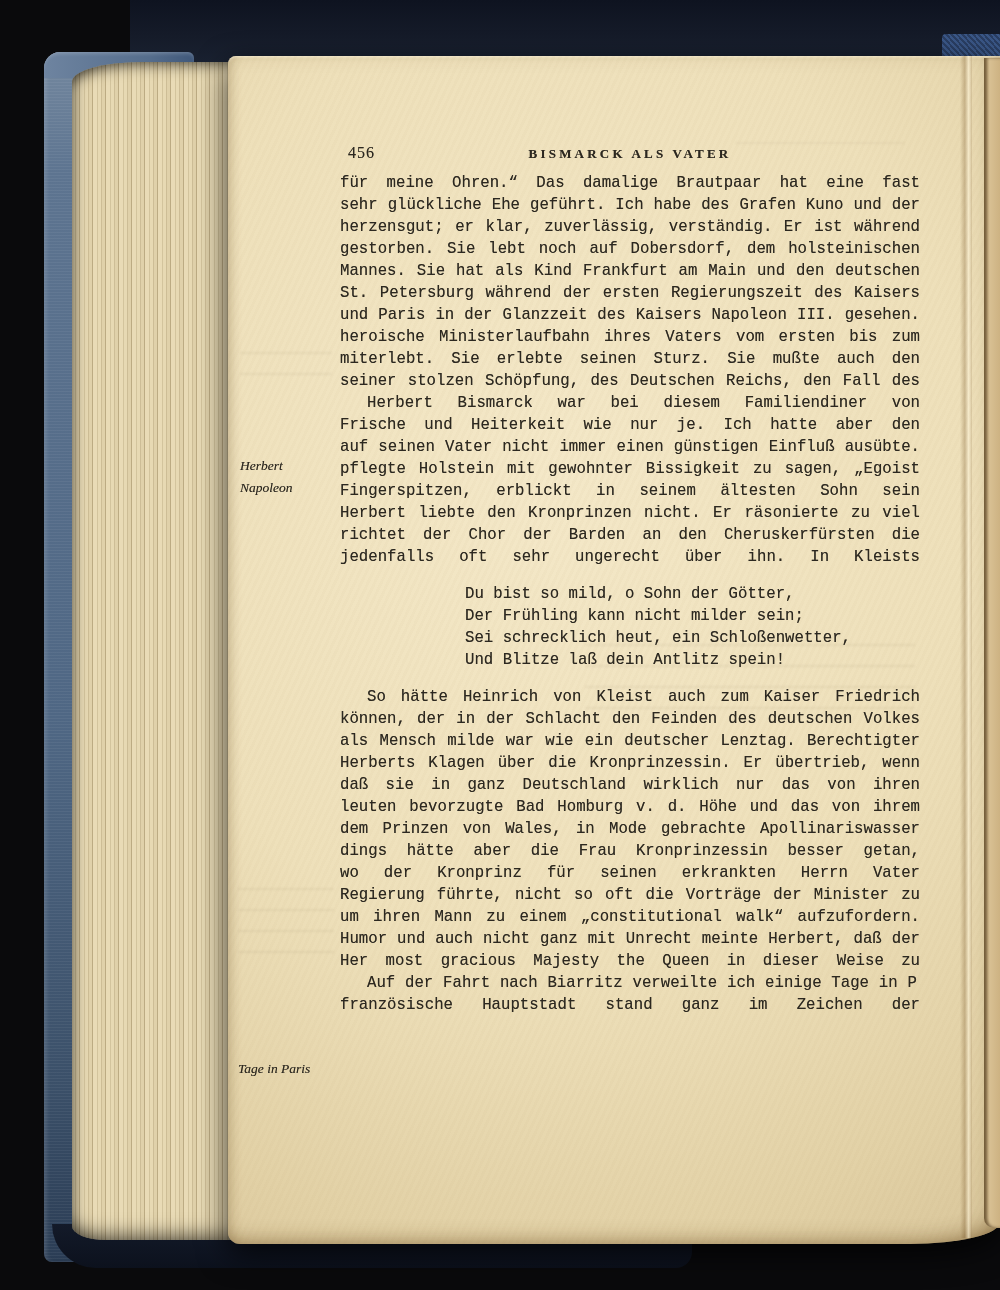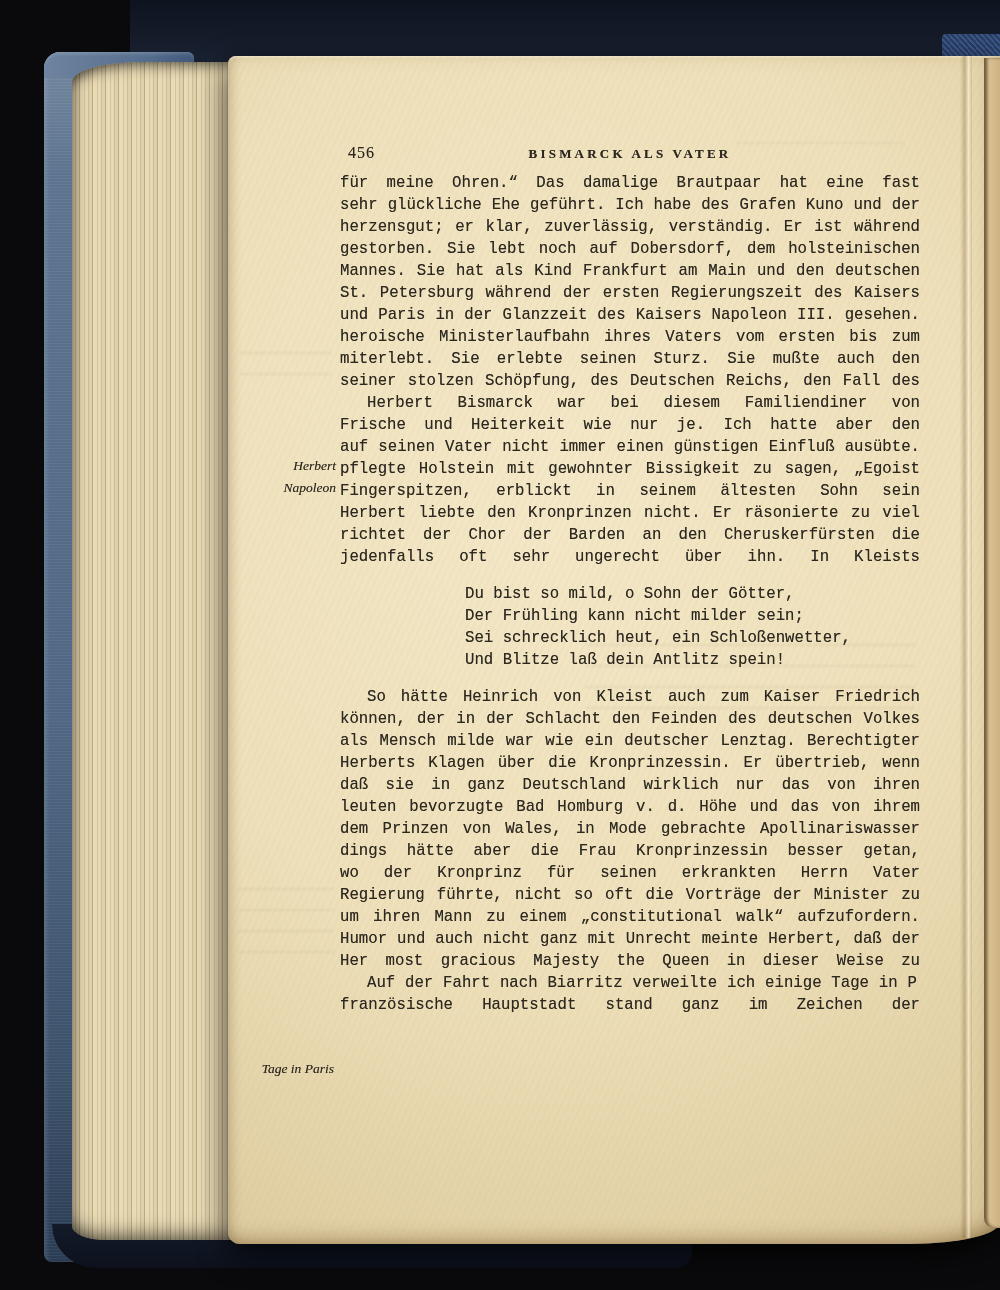--- a/index.html
+++ b/index.html
@@ -69,21 +69,21 @@
     text-shadow:0 0 .4px rgba(44,40,32,.55);}
   .page-header{position:relative;height:30px;}
   .page-number{position:absolute;left:8px;top:0;font-size:16px;letter-spacing:1px;}
   .running-header{position:absolute;left:50%;top:1px;transform:translateX(-50%);
     font-size:13px;font-weight:700;letter-spacing:3.2px;white-space:nowrap;}
   .ln{height:22px;overflow:hidden;text-align:justify;text-align-last:justify;font-family:Liberation Mono, monospace;}
   .ln.last{text-align-last:left;}
   .ln.ind{text-indent:27px;}
   .verse{margin:15px 0 15px 125px;}
   .verse .ln{text-align:center;text-align-last:left;}
-  .margin-note{position:absolute;width:96px;text-align:right;
+  .margin-note{position:absolute;width:96px;text-align:left;
     color:var(--ink,#2c2820);font-style:italic;font-size:13.5px;line-height:22px;
     text-shadow:0 0 .4px rgba(44,40,32,.5);}
   .note-herbert{left:240px;top:455px;}
   .note-paris{left:238px;top:1058px;white-space:nowrap;}
 </style>
 </head>
 <body>
 
 <div class="stage">
 

